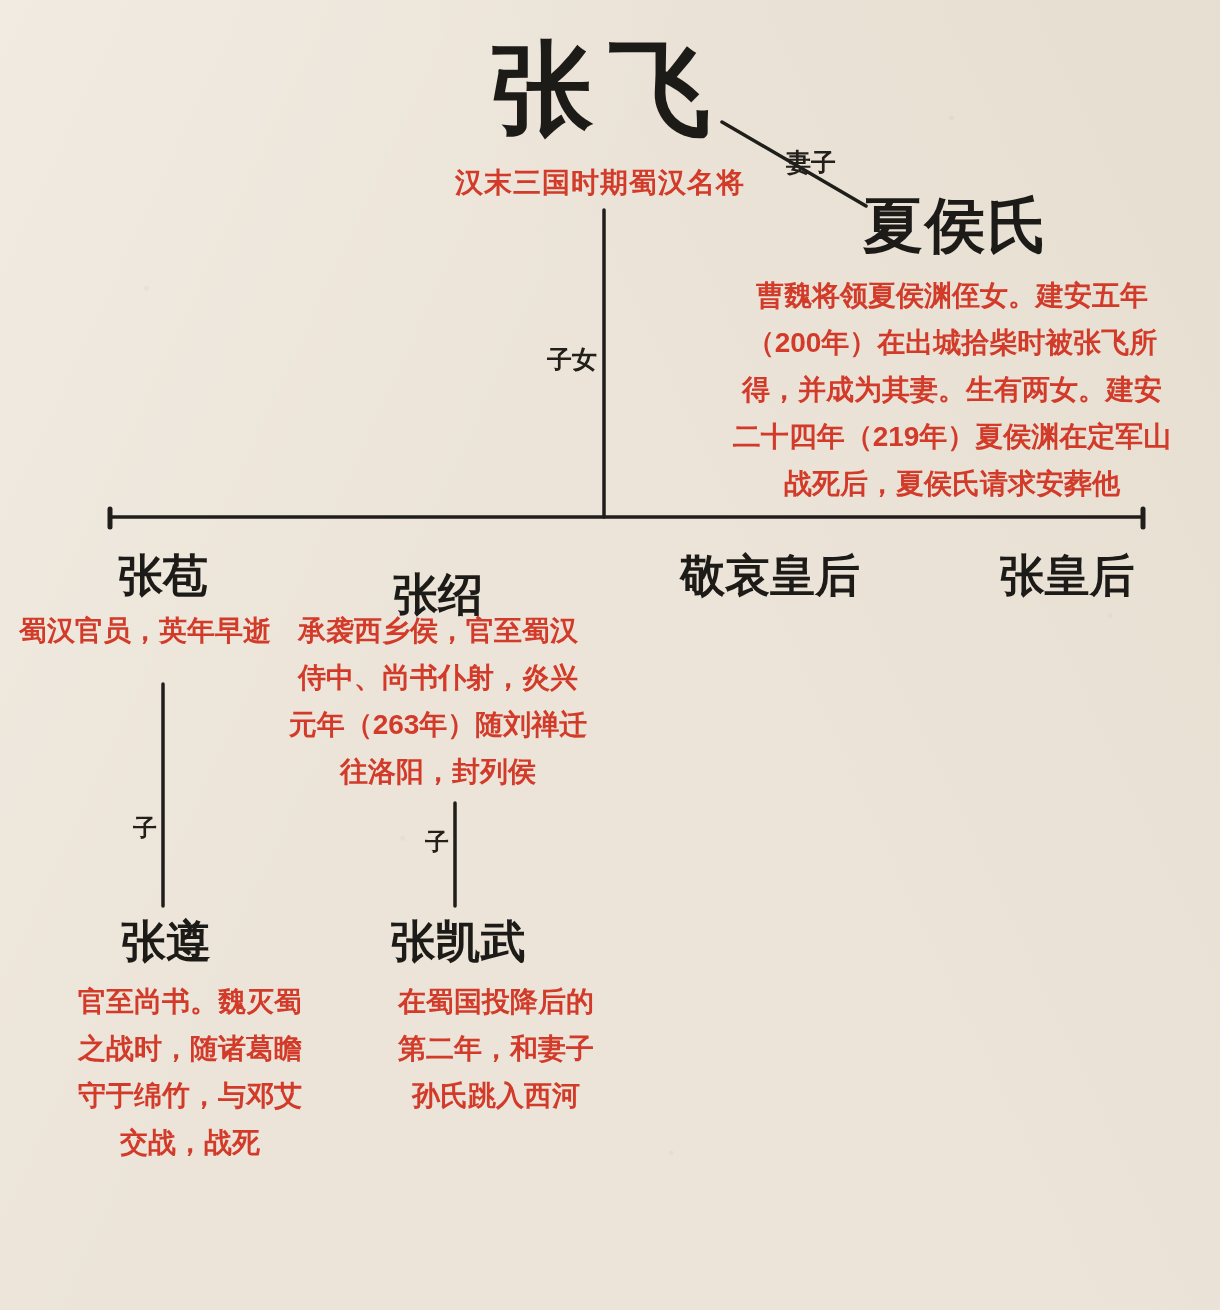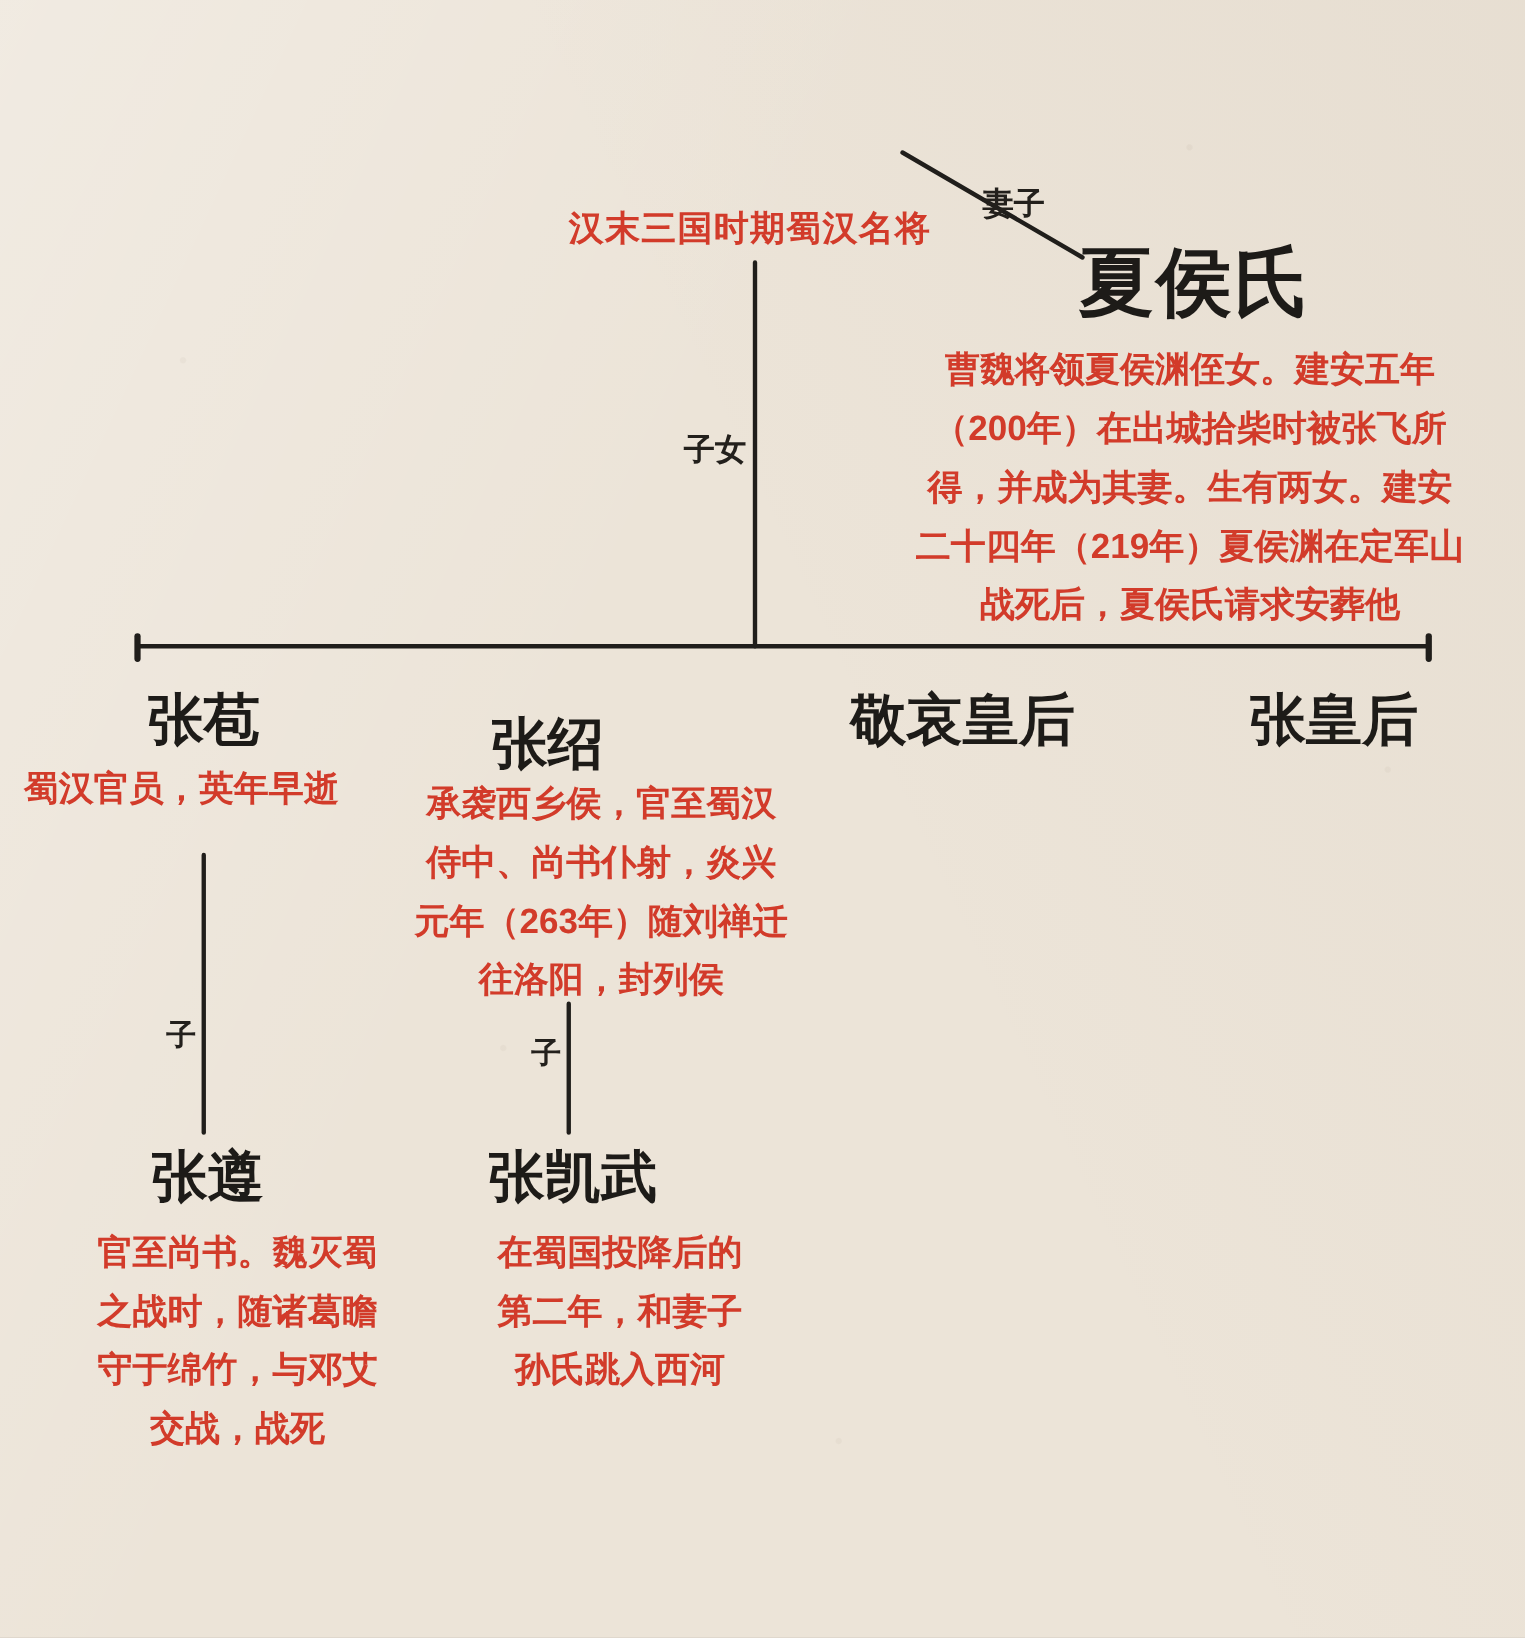--- a/index.html
+++ b/index.html
@@ -31,21 +31,21 @@
   .root-name    { left: 609px; top: 36px;  font-size: 102px; letter-spacing: 16px; line-height: 1.05; }
   .root-sub     { left: 600px; top: 164px; font-size: 28px; letter-spacing: 1px; color: #d23b2a; font-weight: 700; }
   .wife-label   { left: 811px; top: 146px; font-size: 25px; }
   .spouse-name  { left: 956px; top: 186px; font-size: 60px; letter-spacing: 2px; }
   .spouse-desc  { left: 952px; top: 272px; font-size: 28px; }
   .children-label { left: 597px; top: 343px; font-size: 25px; }
 
   .child-name { top: 546px; font-size: 45px; }
   .child-desc { top: 607px; font-size: 28px; }
   .c1 { left: 163px; }  .c1d { left: 145px; }
-  .c2 { left: 438px; margin-top: 19px; }  .c2d { left: 481px; margin-top: 12px; }
+  .c2 { left: 438px; margin-top: 19px; }  .c2d { left: 438px; }
   .c3 { left: 770px; }  .c3d { left: 776px; }
   .c4 { left: 1067px; } .c4d { left: 1073px; }
 
   .son-label-1 { left: 145px; top: 812px; font-size: 24px; }
   .son-label-2 { left: 437px; top: 826px; font-size: 24px; }
   .gc-name { top: 912px; font-size: 45px; }
   .gc-desc { top: 978px; font-size: 28px; margin-left: 40px; }
   .g1 { left: 166px; } .g1d { left: 150px; }
   .g2 { left: 458px; text-align: center; } .g2d { left: 456px; }
 </style>
@@ -57,20 +57,21 @@
   <svg class="lines" width="1220" height="1310" viewBox="0 0 1220 1310" stroke="#201e1b" stroke-width="3.5" stroke-linecap="round">
     <line x1="722" y1="122" x2="866" y2="206"></line>
     <line x1="604" y1="210" x2="604" y2="517"></line>
     <line x1="110" y1="517" x2="1143" y2="517"></line>
     <line x1="110" y1="509" x2="110" y2="527" stroke-width="5"></line>
     <line x1="1143" y1="509" x2="1143" y2="527" stroke-width="5"></line>
     <line x1="163" y1="684" x2="163" y2="906"></line>
     <line x1="455" y1="803" x2="455" y2="906"></line>
   </svg>
 
+  <div class="abs cx name root-name">张飞</div>
   <div class="abs cx root-sub">汉末三国时期蜀汉名将</div>
 
   <div class="abs cx rel wife-label">妻子</div>
   <div class="abs cx name spouse-name">夏侯氏</div>
   <div class="abs cx desc spouse-desc">曹魏将领夏侯渊侄女。建安五年<br>（200年）在出城拾柴时被张飞所<br>得，并成为其妻。生有两女。建安<br>二十四年（219年）夏侯渊在定军山<br>战死后，夏侯氏请求安葬他</div>
 
   <div class="abs rx rel children-label">子女</div>
 
   <div class="abs cx name child-name c1">张苞</div>
   <div class="abs cx desc child-desc c1d">蜀汉官员，英年早逝</div>

